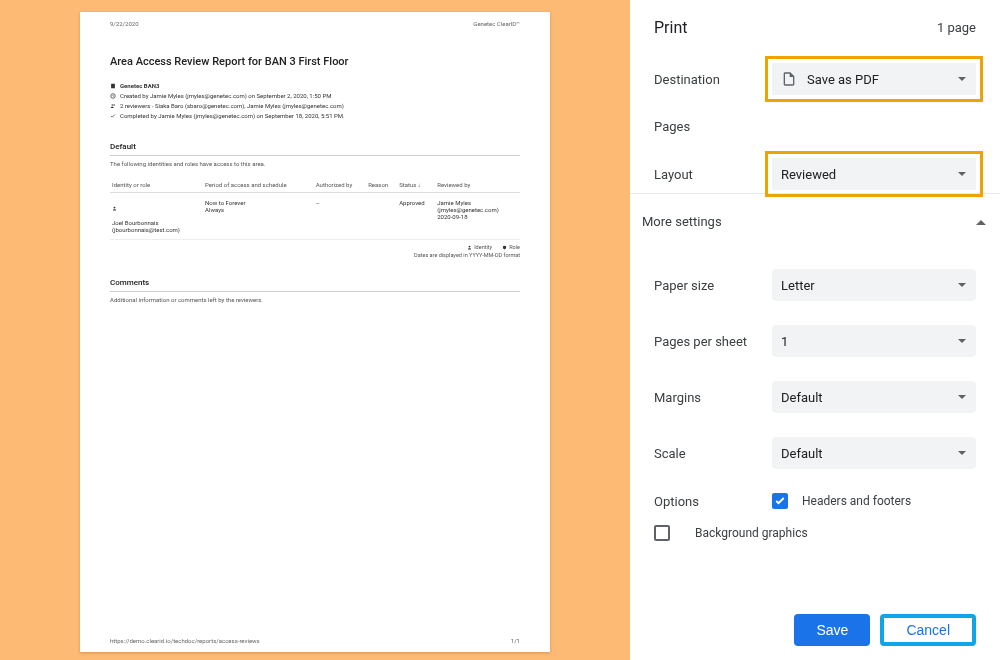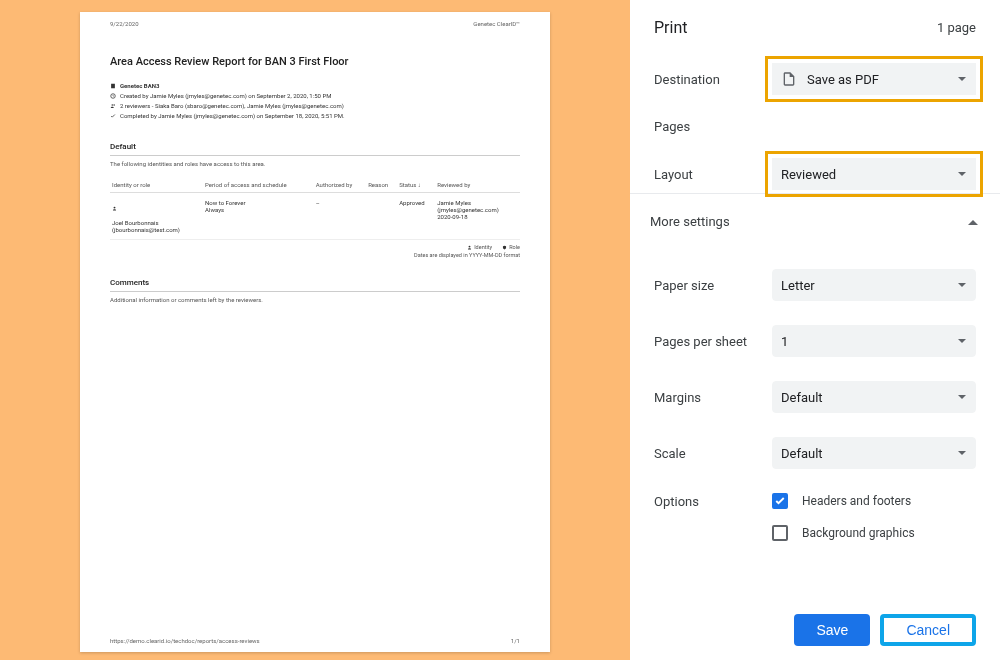--- a/index.html
+++ b/index.html
@@ -30,24 +30,24 @@
     .settings-group { padding: 8px 24px 3px 24px; border-bottom: 1px solid #e8eaed; }
     .settings-group.no-border { border-bottom: none; }
     .setting-row { display: flex; align-items: center; margin-bottom: 24px; }
     .setting-row:last-child { margin-bottom: 0; }
     .setting-label { width: 118px; font-size: 13px; color: #3c4043; flex-shrink: 0; }
     .dropdown { flex: 1; height: 32px; background: #f1f3f4; border: 1px solid #f1f3f4; border-radius: 4px; display: flex; align-items: center; padding: 0 8px; cursor: pointer; position: relative; }
     .dropdown.highlighted { outline: 3px solid #eca400; outline-offset: 4px; border-radius: 0; }
     .dropdown-icon { width: 16px; height: 16px; margin-right: 10px; flex-shrink: 0; }
     .dropdown-text { font-size: 13px; color: #202124; flex: 1; }
     .dropdown-caret { width: 10px; height: 10px; }
-    .more-settings-row { display: flex; justify-content: space-between; align-items: center; padding: 20px 20px; cursor: pointer; }
+    .more-settings-row { display: flex; justify-content: space-between; align-items: center; padding: 20px 12px; cursor: pointer; }
     .more-settings-label { font-size: 13px; color: #3c4043; }
     .expand-icon { width: 14px; height: 14px; }
-    .checkbox-row { display: flex; align-items: center; margin-left: 118px; margin-bottom: 16px; gap: 14px; }
+    .checkbox-row { display: flex; align-items: center; margin-bottom: 16px; gap: 25px; }
     .checkbox { width: 16px; height: 16px; border: 2px solid #5f6368; border-radius: 2px; flex-shrink: 0; cursor: pointer; display: flex; align-items: center; justify-content: center; }
     .checkbox.checked { background: #1a73e8; border-color: #1a73e8; }
     .checkbox-label { font-size: 12px; color: #3c4043; }
     .button-row { display: flex; justify-content: flex-end; gap: 10px; padding: 10px 24px 14px 24px; }
     .btn { height: 32px; padding: 0 22px; border-radius: 4px; font-size: 14px; cursor: pointer; border: none; display: flex; align-items: center; }
     .btn-primary { background: #1a73e8; color: #fff; }
     .btn-secondary { background: #fff; color: #1a73e8; border: 4px solid #0ea5e9; }
     .scroll-area { flex: 1; overflow-y: auto; }
     .caret-svg { fill: #5f6368; }
   </style>

